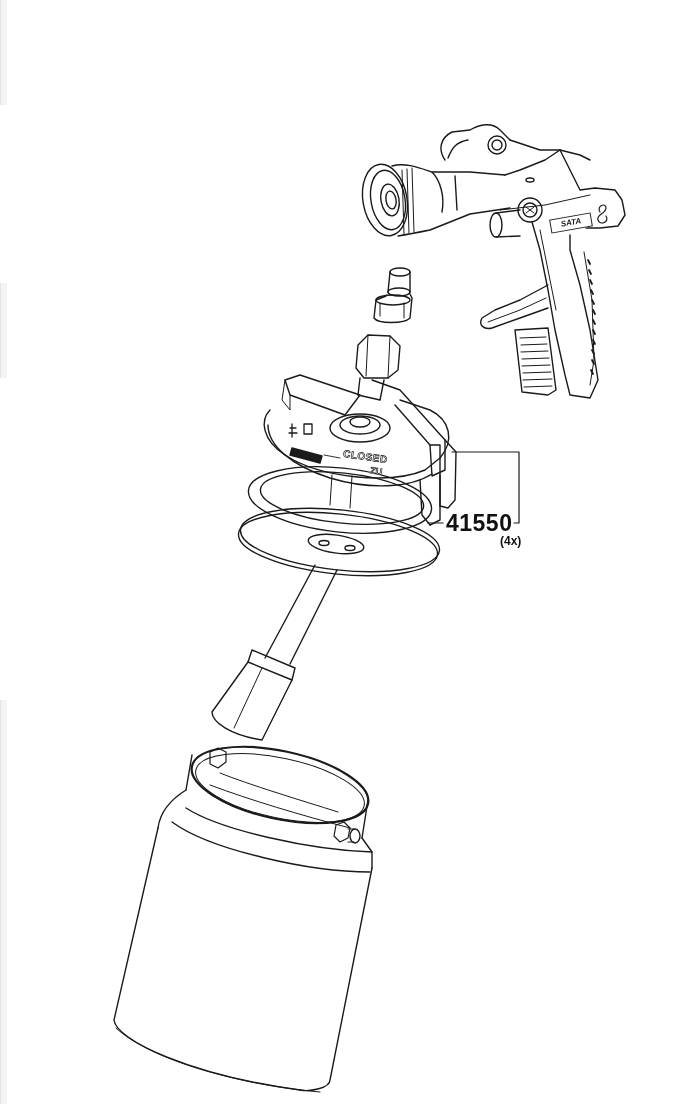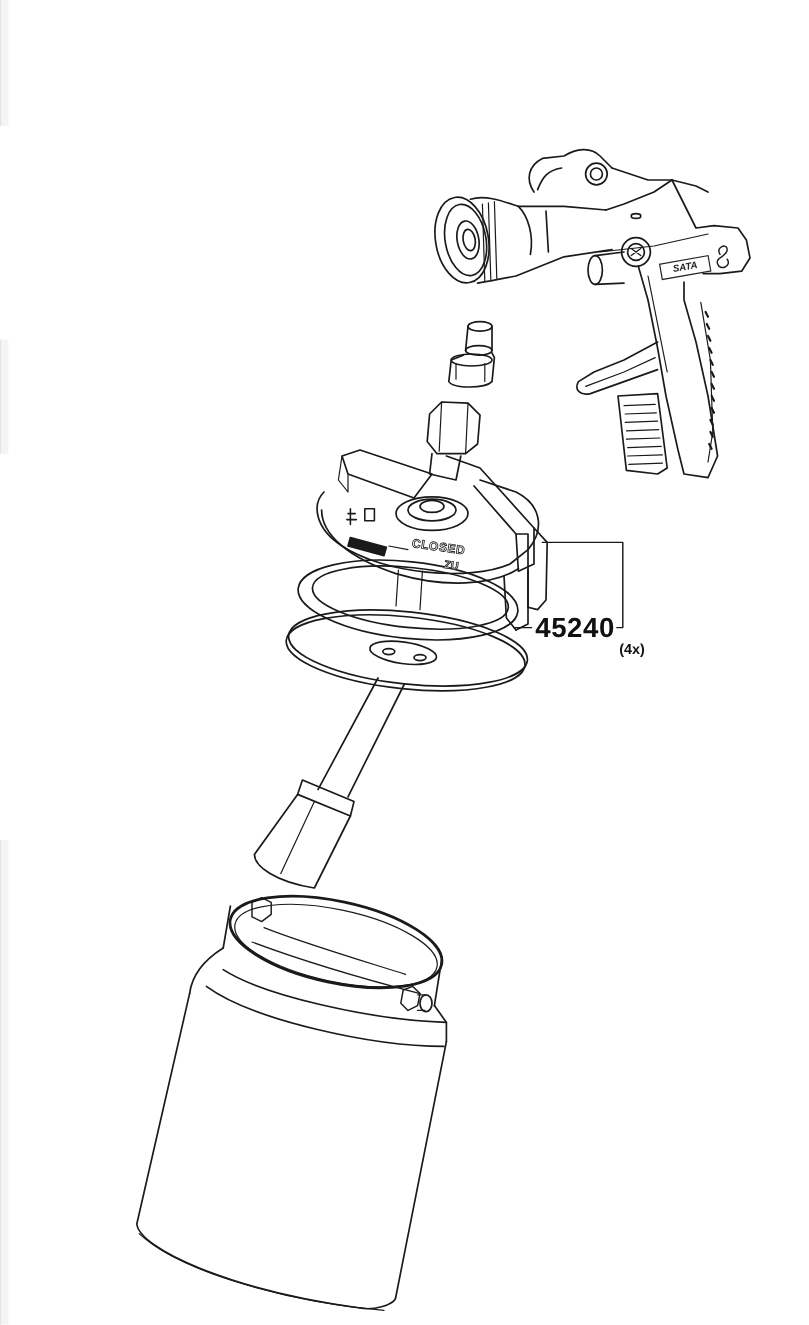--- a/index.html
+++ b/index.html
@@ -1,21 +1,21 @@
 <!DOCTYPE html>
 <html><head>
 <meta charset="utf-8">
 <style>
   html,body{margin:0;padding:0;background:#ffffff;}
   body{width:674px;height:1104px;position:relative;overflow:hidden;font-family:"Liberation Sans",sans-serif;}
   .edge{position:absolute;left:0;width:6px;background:#f4f4f4;border-left:1px solid #e3e3e3;}
   svg.drawing{position:absolute;left:0;top:0;}
   .callout{position:absolute;font-family:"Liberation Sans",sans-serif;font-weight:bold;color:#111;line-height:1;}
   .part-num{left:446px;top:512px;font-size:23px;letter-spacing:0.5px;}
-  .qty{left:480px;top:535px;font-size:12px;padding-left:36px;}
+  .qty{left:464px;top:535px;font-size:12px;padding-left:36px;}
   .emboss{position:absolute;font-family:"Liberation Sans",sans-serif;font-weight:bold;color:#fff;-webkit-text-stroke:0.7px #222;line-height:1;}
   .closed{left:343px;top:452px;font-size:10px;transform:rotate(8deg);letter-spacing:0.5px;}
   .zu{left:370px;top:467px;font-size:9px;transform:rotate(8deg);}
   .brand{position:absolute;left:550px;top:216px;width:40px;height:12px;border:1.5px solid #222;background:#fff;transform:rotate(-10deg);font-size:8px;font-weight:bold;font-style:italic;color:#222;text-align:center;line-height:12px;font-family:"Liberation Sans",sans-serif;}
 </style>
 </head>
 <body>
 
 <div class="edge" style="top:0;height:105px;"></div>
 <div class="edge" style="top:283px;height:95px;"></div>
@@ -164,14 +164,14 @@
   <g stroke-width="1.2">
     <path d="M452 452 L 519 452 L 519 523 L 514 523"></path>
     <path d="M428 523 L 443 523"></path>
   </g>
 </svg>
 
 <div class="brand">SATA</div>
 <div class="emboss closed">CLOSED</div>
 <div class="emboss zu">ZU</div>
 
-<div class="callout part-num">45240</div>
+<div class="callout part-num">41550</div>
 <div class="callout qty">(4x)</div>
 
 </body></html>

